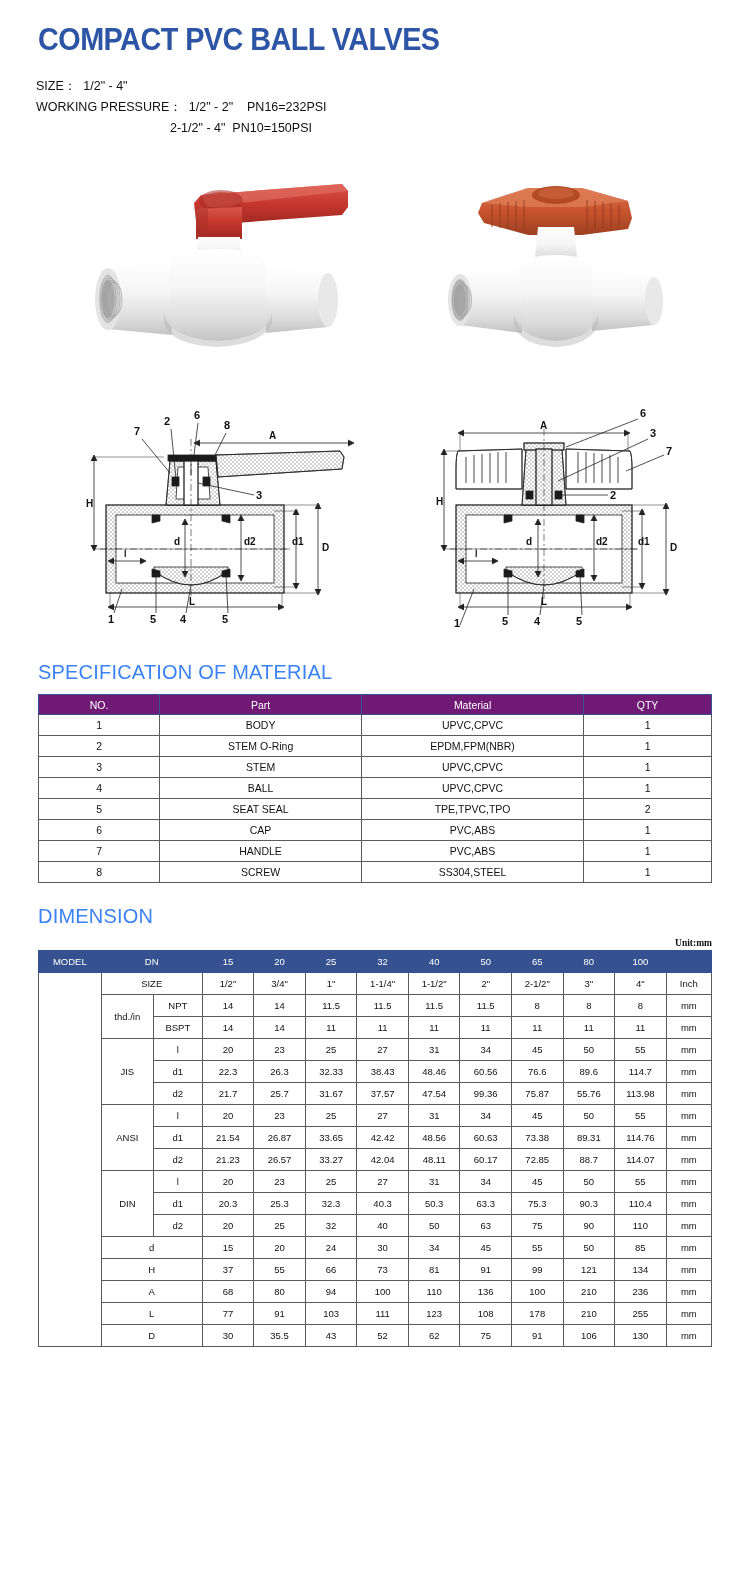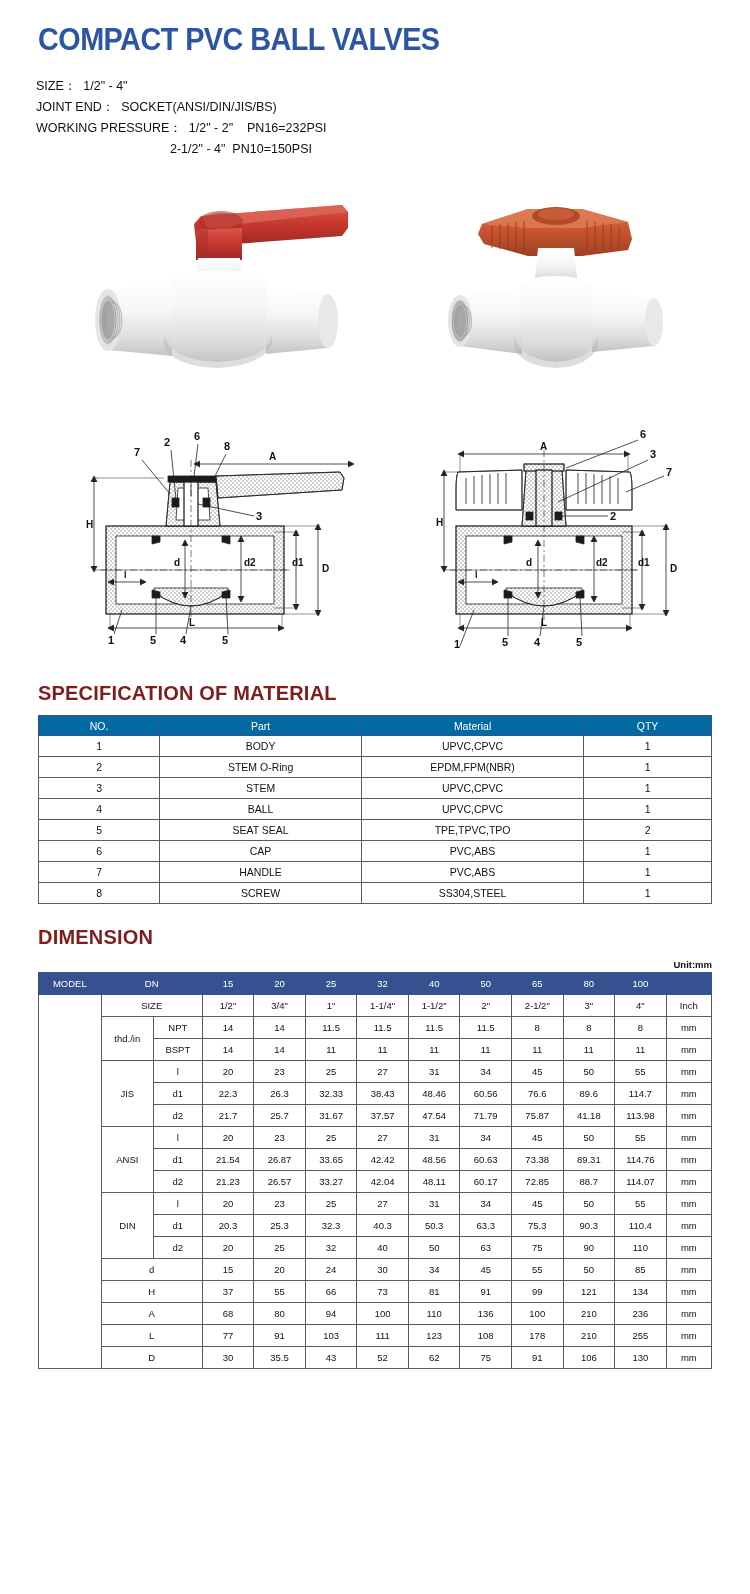--- a/index.html
+++ b/index.html
@@ -34,59 +34,58 @@
   .photo svg { display:block; }
 
   
   .drawings { position:relative; height:240px; margin-top:4px; }
   .drawing { position:absolute; }
 
   
   .section-title {
     margin:22px 0 10px 38px;
     font-size:20px;
-    color:#7f1d1d;
-    font-weight:bold;
+    color:#3b82f6;
+    font-weight:normal;
     letter-spacing:0.2px;
   }
 
   
   .tbl-wrap { margin:0 38px; }
   table { border-collapse:collapse; width:100%; table-layout:fixed; }
   table td, table th {
     border:1px solid #5a5a5a;
     text-align:center;
     font-weight:normal;
     color:#111;
   }
   
   .mat-table th {
-    background:#0369a1;
+    background:#701a75;
     color:#ffffff;
     font-size:10.5px;
     height:20px;
     border-color:#35518f;
   }
   .mat-table td { font-size:10.5px; height:21px; }
 
   
-  .unit-label { text-align:right; margin:0 38px 2px 38px; font-size:9.5px; color:#111; font-weight:bold; }
+  .unit-label { text-align:right; margin:0 38px 2px 38px; font-size:9.5px; color:#111; font-weight:bold;font-family:Liberation Serif, serif; }
   .dim-table td, .dim-table th { font-size:9.5px; height:22px; padding:0 1px; }
   .dim-table th { background:#35518f; color:#fff; border-color:#35518f; }
   .dim-table td.empty-model { border-top:1px solid #5a5a5a; }
   .dim-table td.grp { }
 </style>
 </head>
 <body>
 
 <div class="page-title">COMPACT PVC BALL VALVES</div>
 
 <div class="spec-lines">
   <div class="row"><span>SIZE：</span>  <span>1/2" - 4"</span></div>
-  <div class="row"><span>JOINT END：</span>  <span>SOCKET(ANSI/DIN/JIS/BS)</span></div>
   <div class="row"><span>WORKING PRESSURE：</span>  <span>1/2" - 2"    PN16=232PSI</span></div>
   <div class="row"><span class="ind2"></span><span>2-1/2" - 4"  PN10=150PSI</span></div>
 </div>
 
 <div class="photos">
 
   <div class="photo" style="left:90px; top:8px;">
     <svg width="290" height="225" viewBox="0 0 290 225">
       <defs>
         <linearGradient id="bodyG" x1="0" y1="0" x2="0" y2="1">
@@ -611,23 +610,23 @@
           <td>114.7</td>
           <td>mm</td>
         </tr>
         <tr>
           <td>d2</td>
           <td>21.7</td>
           <td>25.7</td>
           <td>31.67</td>
           <td>37.57</td>
           <td>47.54</td>
-          <td>71.79</td>
+          <td>99.36</td>
           <td>75.87</td>
-          <td>41.18</td>
+          <td>55.76</td>
           <td>113.98</td>
           <td>mm</td>
         </tr>
         <tr>
           <td rowspan="3" class="grp">ANSI</td>
           <td>l</td>
           <td>20</td>
           <td>23</td>
           <td>25</td>
           <td>27</td>

